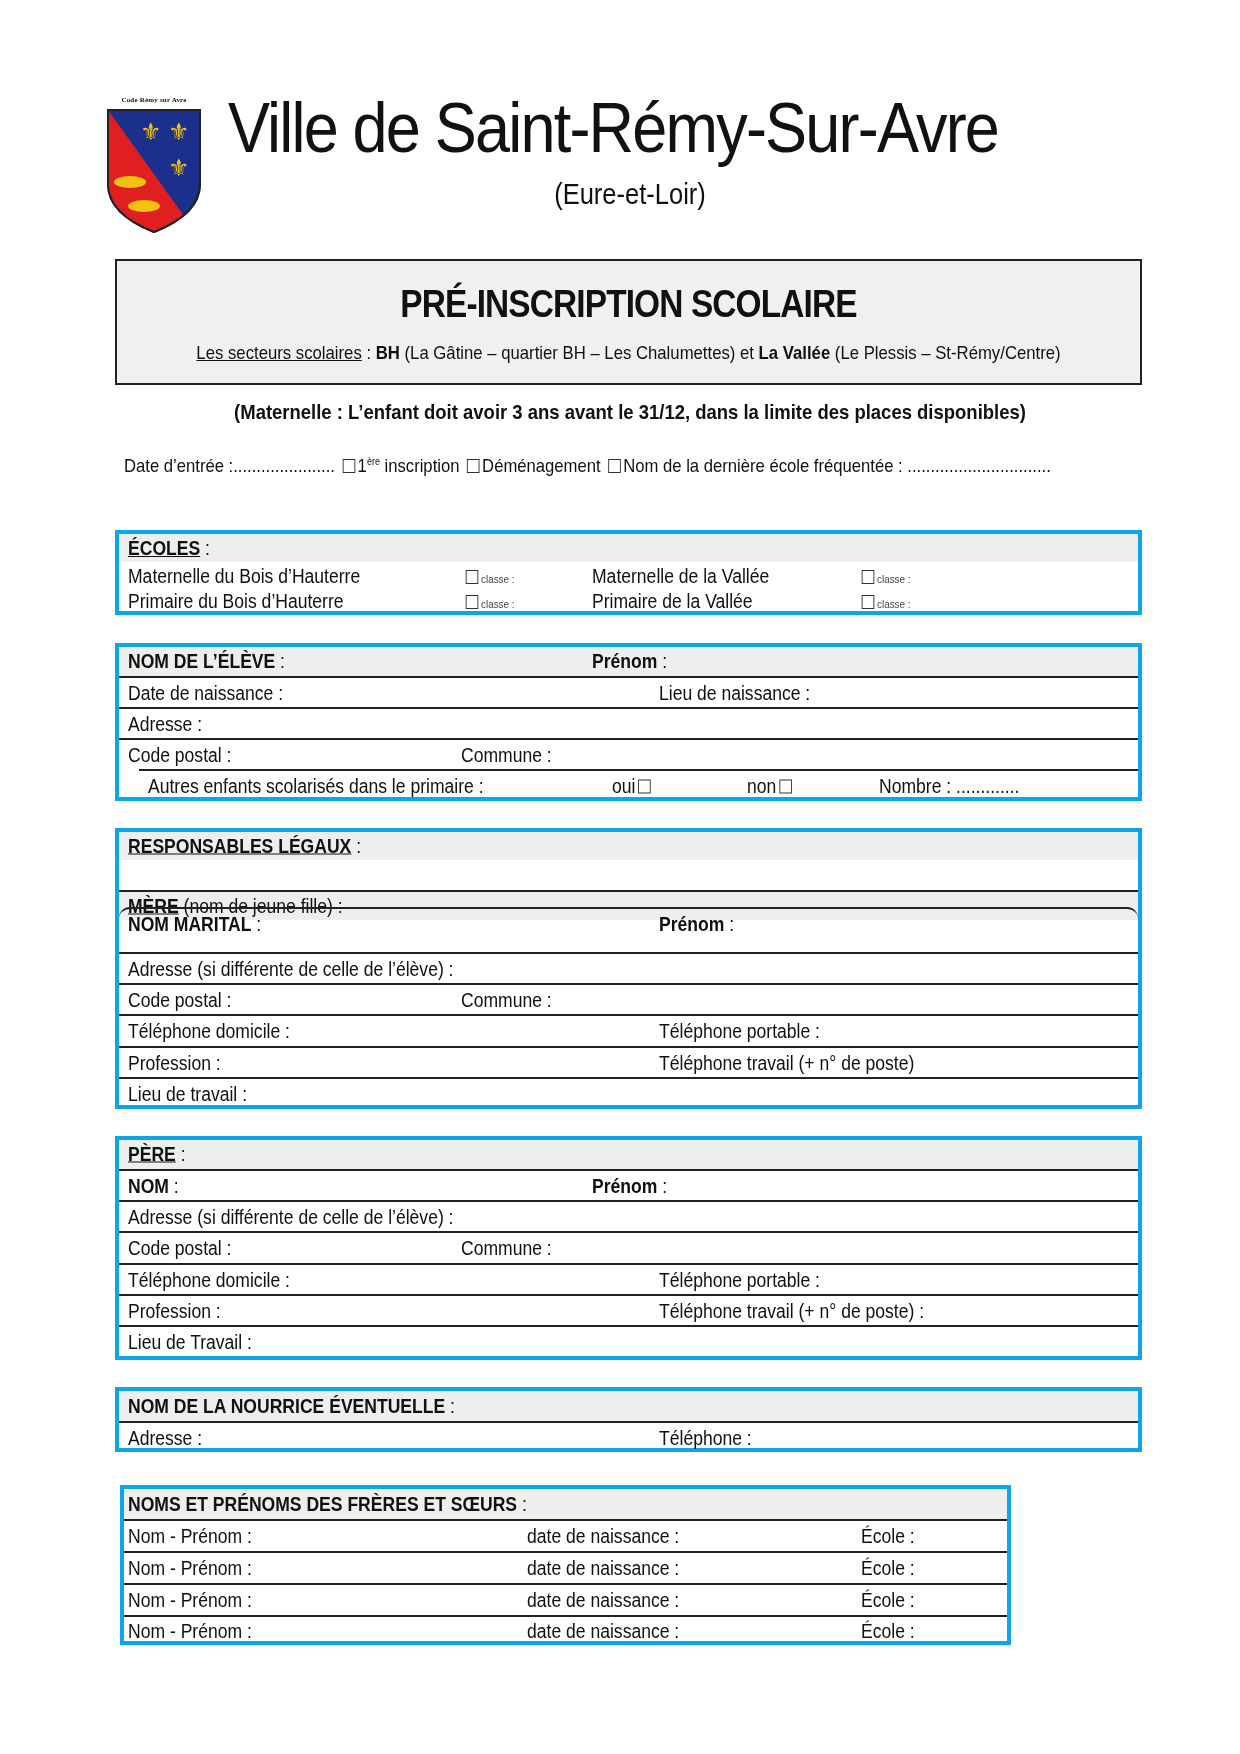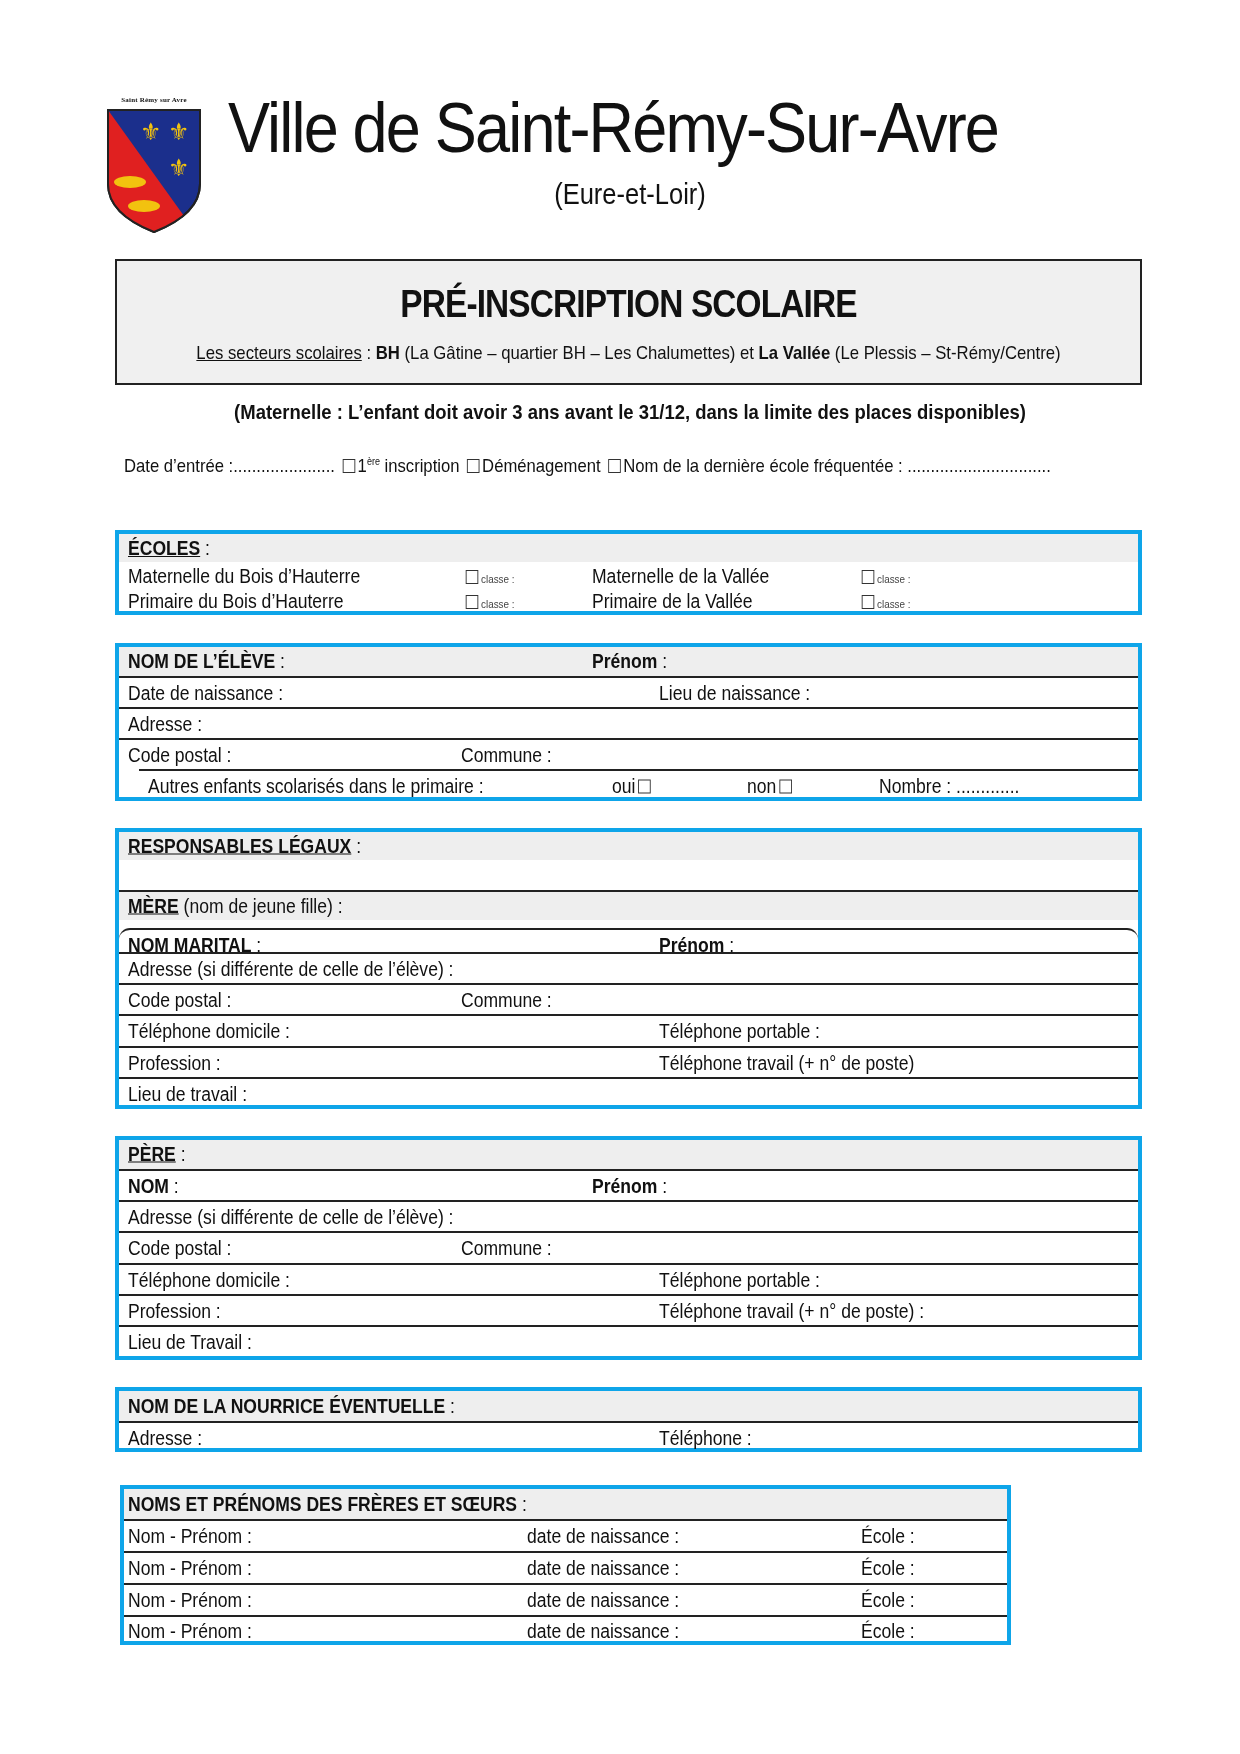--- a/index.html
+++ b/index.html
@@ -21,21 +21,21 @@
   .frame { position:absolute; border:4px solid #0ea5e9; box-sizing:border-box; }
   .row { position:absolute; left:0; right:0; border-top:2px solid #222; box-sizing:border-box; }
   .hdr { background:#eeeeee; }
   .cell { position:absolute; font-size:19.5px; white-space:nowrap; transform:scaleX(0.9); transform-origin:left center; }
   .small { font-size:11px; color:#444; }
 </style>
 </head>
 <body>
 
 <div class="abs crest">
-  <div class="crest-caption">Saint Rémy sur Avre</div>
+  <div class="crest-caption">Code Rémy sur Avre</div>
   <svg width="100" height="130" viewBox="0 0 100 130">
     <path d="M4 6 H96 V80 Q96 110 50 128 Q4 110 4 80 Z" fill="#1b2f8c" stroke="#222" stroke-width="2"></path>
     <path d="M4 6 L4 80 Q4 110 50 128 Q68 121 80 112 Z" fill="#e02020"></path>
     <path d="M4 6 H96 V80 Q96 110 50 128 Q4 110 4 80 Z" fill="none" stroke="#222" stroke-width="2"></path>
     <g fill="#f2c20f">
       <text x="36" y="36" font-size="24" font-family="DejaVu Sans, sans-serif">⚜</text>
       <text x="64" y="36" font-size="24" font-family="DejaVu Sans, sans-serif">⚜</text>
       <text x="64" y="72" font-size="24" font-family="DejaVu Sans, sans-serif">⚜</text>
       <ellipse cx="26" cy="78" rx="16" ry="6"></ellipse>
       <ellipse cx="40" cy="102" rx="16" ry="6"></ellipse>
@@ -96,21 +96,21 @@
     <div class="cell" style="left:740px; top:15px; transform:translateY(-50%) scaleX(0.9);">Nombre : .............</div>
   </div>
 </div>
 
 <div class="frame" style="left:115px; top:828px; width:1027px; height:281px;">
   <div class="abs hdr" style="left:0;right:0;top:0;height:28px;"></div>
   <div class="cell" style="left:9px; top:14px; transform:translateY(-50%) scaleX(0.9);"><span class="b u">RESPONSABLES LÉGAUX</span><span> :</span></div>
   <div class="row hdr" style="top:58px; height:30px;">
     <div class="cell" style="left:9px; top:14px; transform:translateY(-50%) scaleX(0.9);"><span class="b u">MÈRE</span><span> (nom de jeune fille) :</span></div>
   </div>
-  <div class="row" style="top:96px; height:28px;border-radius:11px;">
+  <div class="row" style="top:75px; height:28px;border-radius:11px;">
     <div class="cell" style="left:9px; top:15px; transform:translateY(-50%) scaleX(0.9);"><span class="b">NOM MARITAL</span><span> :</span></div>
     <div class="cell" style="left:540px; top:15px; transform:translateY(-50%) scaleX(0.9);"><span class="b">Prénom</span><span> :</span></div>
   </div>
   <div class="row" style="top:120px; height:31px;">
     <div class="cell" style="left:9px; top:15px; transform:translateY(-50%) scaleX(0.9);">Adresse (si différente de celle de l’élève) :</div>
   </div>
   <div class="row" style="top:151px; height:31px;">
     <div class="cell" style="left:9px; top:15px; transform:translateY(-50%) scaleX(0.9);">Code postal :</div>
     <div class="cell" style="left:342px; top:15px; transform:translateY(-50%) scaleX(0.9);">Commune :</div>
   </div>

